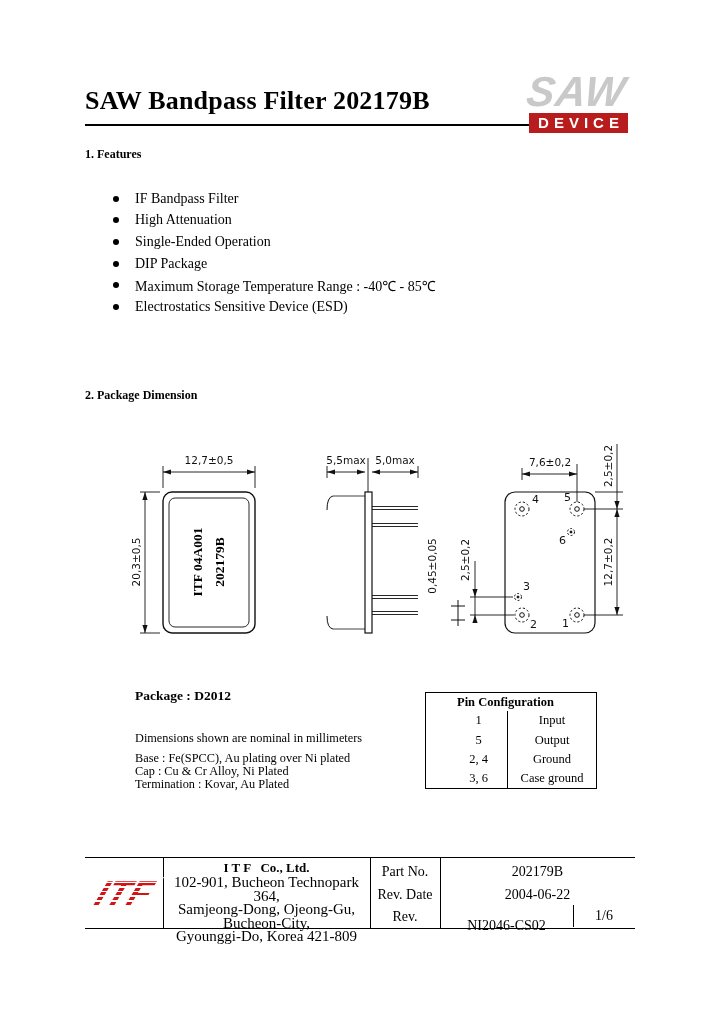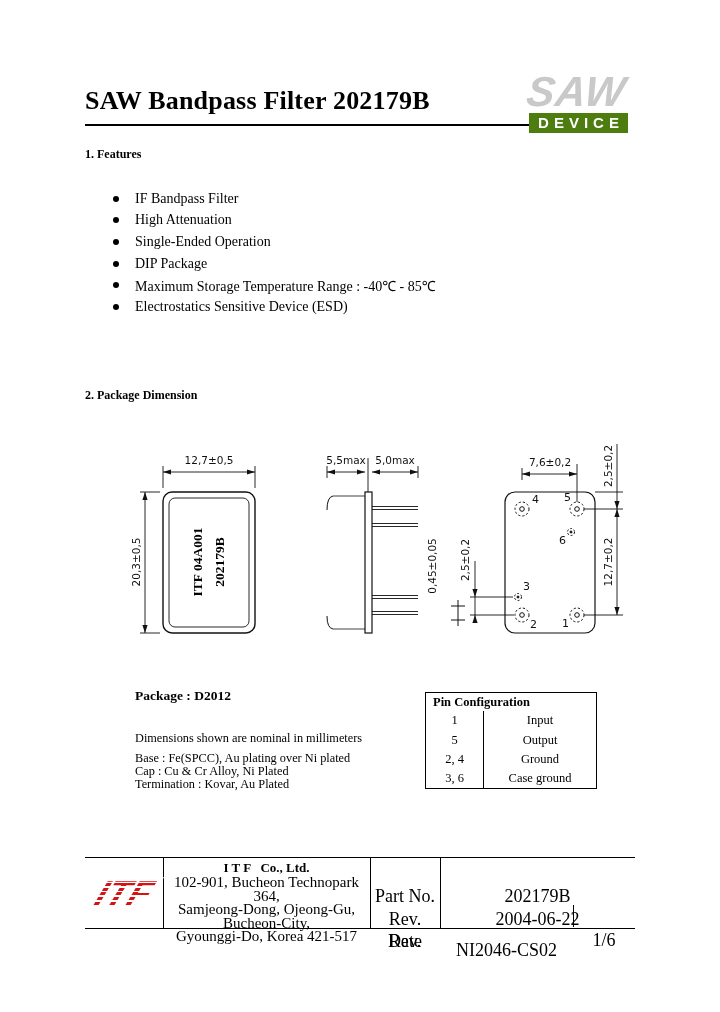--- a/index.html
+++ b/index.html
@@ -5,21 +5,21 @@
   html,body{margin:0;padding:0;background:#fff;}
   .page{position:relative;width:720px;height:1012px;background:#ffffff;overflow:hidden;
         font-family:"Liberation Serif",serif;color:#000;}
 
   
   .title{position:absolute;left:85px;top:86px;font-size:26px;font-weight:bold;letter-spacing:.2px;}
   .title-rule{position:absolute;left:85px;top:124px;width:473px;height:2.4px;background:#000;}
   .logo{position:absolute;left:527px;top:72px;width:115px;}
   .logo-saw{font-family:"Liberation Sans",sans-serif;font-weight:bold;font-style:italic;
             font-size:42px;line-height:40px;color:#c9c9c9;transform:skewX(-8deg);letter-spacing:1px;}
-  .logo-device{margin-top:1px;margin-left:2px;width:94px;background:#4d7c0f;color:#fff;
+  .logo-device{margin-top:1px;margin-left:2px;width:94px;background:#b91c1c;color:#fff;
             font-family:"Liberation Sans",sans-serif;font-weight:bold;font-size:15px;
             letter-spacing:5px;text-align:center;padding:1px 0 2px 5px;}
 
   
   .h-section{position:absolute;font-size:12px;font-weight:bold;}
   #features-heading{left:85px;top:147px;}
   #pkg-heading{left:85px;top:388px;}
   .feat-list{position:absolute;left:113px;top:192px;list-style:none;margin:0;padding:0;}
   .feat-list li{display:flex;align-items:center;height:13px;margin-bottom:8.7px;font-size:14px;}
   .bullet{width:6px;height:6px;border-radius:50%;background:#000;margin-right:16px;flex:0 0 auto;}
@@ -36,37 +36,37 @@
   
   .pkg-name{position:absolute;left:135px;top:688px;font-size:13.5px;font-weight:bold;}
   .note{position:absolute;left:135px;font-size:12.3px;}
   #note-0{top:731px;}
   #note-1{top:751px;}
   #note-2{top:764px;}
   #note-3{top:777px;}
 
   
   .pin-table{position:absolute;left:425px;top:692px;width:172px;height:97px;
-             border:1.6px solid #000;box-sizing:border-box;font-size:12.5px;}
+             border:1.6px solid #000;box-sizing:border-box;font-size:12.5px;padding-left:24px;}
   .pin-table .pc-title{font-weight:bold;padding:2px 0 1px 7px;font-size:12.5px;}
   .pc-row{display:flex;height:19.4px;align-items:center;}
   .pc-pin{width:57px;text-align:center;border-right:1.2px solid #000;align-self:stretch;
           display:flex;align-items:center;justify-content:center;}
   .pc-fn{flex:1;text-align:center;}
 
   
   .footer{position:absolute;left:85px;top:857px;width:550px;height:72px;
           border-top:1.6px solid #000;border-bottom:1.6px solid #000;box-sizing:border-box;}
   .fv{position:absolute;top:0;width:1.2px;height:100%;background:#000;}
   #fv1{left:78px;} #fv2{left:285px;} #fv3{left:355px;}
   #fv4{left:488px;top:47px;height:22px;}
   .company{position:absolute;left:78px;top:2px;width:207px;text-align:center;}
   .company-name{font-weight:bold;font-size:13px;white-space:pre;}
   .addr{font-size:15px;line-height:13.5px;}
-  .flabel,.fvalue{position:absolute;height:22px;line-height:22px;font-size:18px;text-align:center;margin-top:24px;}
+  .flabel,.fvalue{position:absolute;height:22px;line-height:22px;font-size:14px;text-align:center;}
   .flabel{left:285px;width:70px;}
   #flabel-0{top:3px;} #flabel-1{top:26px;} #flabel-2{top:48px;}
   #fvalue-0,#fvalue-1{left:355px;width:195px;}
   #fvalue-0{top:3px;} #fvalue-1{top:26px;}
   #fvalue-2{left:355px;width:133px;top:57px;}
   #fpage{left:488px;width:62px;top:47px;}
   .itf-logo-wrap{position:absolute;left:0;top:8px;width:78px;height:56px;display:flex;
                  align-items:center;justify-content:center;}
   .itf-logo{position:relative;font-family:"Liberation Sans",sans-serif;font-style:italic;
             font-weight:bold;font-size:36px;color:#d41414;transform:skewX(-22deg);line-height:1;}
@@ -266,21 +266,21 @@
       <div class="itf-logo">
         <span>ITF</span>
         <span class="itf-stripes"></span>
       </div>
     </div>
 
     <div class="company">
       <div class="company-name">I T F   Co., Ltd.</div>
       <div class="addr">102-901, Bucheon Technopark 364,</div>
       <div class="addr">Samjeong-Dong, Ojeong-Gu, Bucheon-City,</div>
-      <div class="addr">Gyounggi-Do, Korea 421-517</div>
+      <div class="addr">Gyounggi-Do, Korea 421-809</div>
     </div>
 
     <div class="flabel" id="flabel-0">Part No.</div>
     <div class="flabel" id="flabel-1">Rev. Date</div>
     <div class="flabel" id="flabel-2">Rev.</div>
     <div class="fvalue" id="fvalue-0">202179B</div>
     <div class="fvalue" id="fvalue-1">2004-06-22</div>
     <div class="fvalue" id="fvalue-2">NI2046-CS02</div>
     <div class="fvalue" id="fpage">1/6</div>
   </div>

